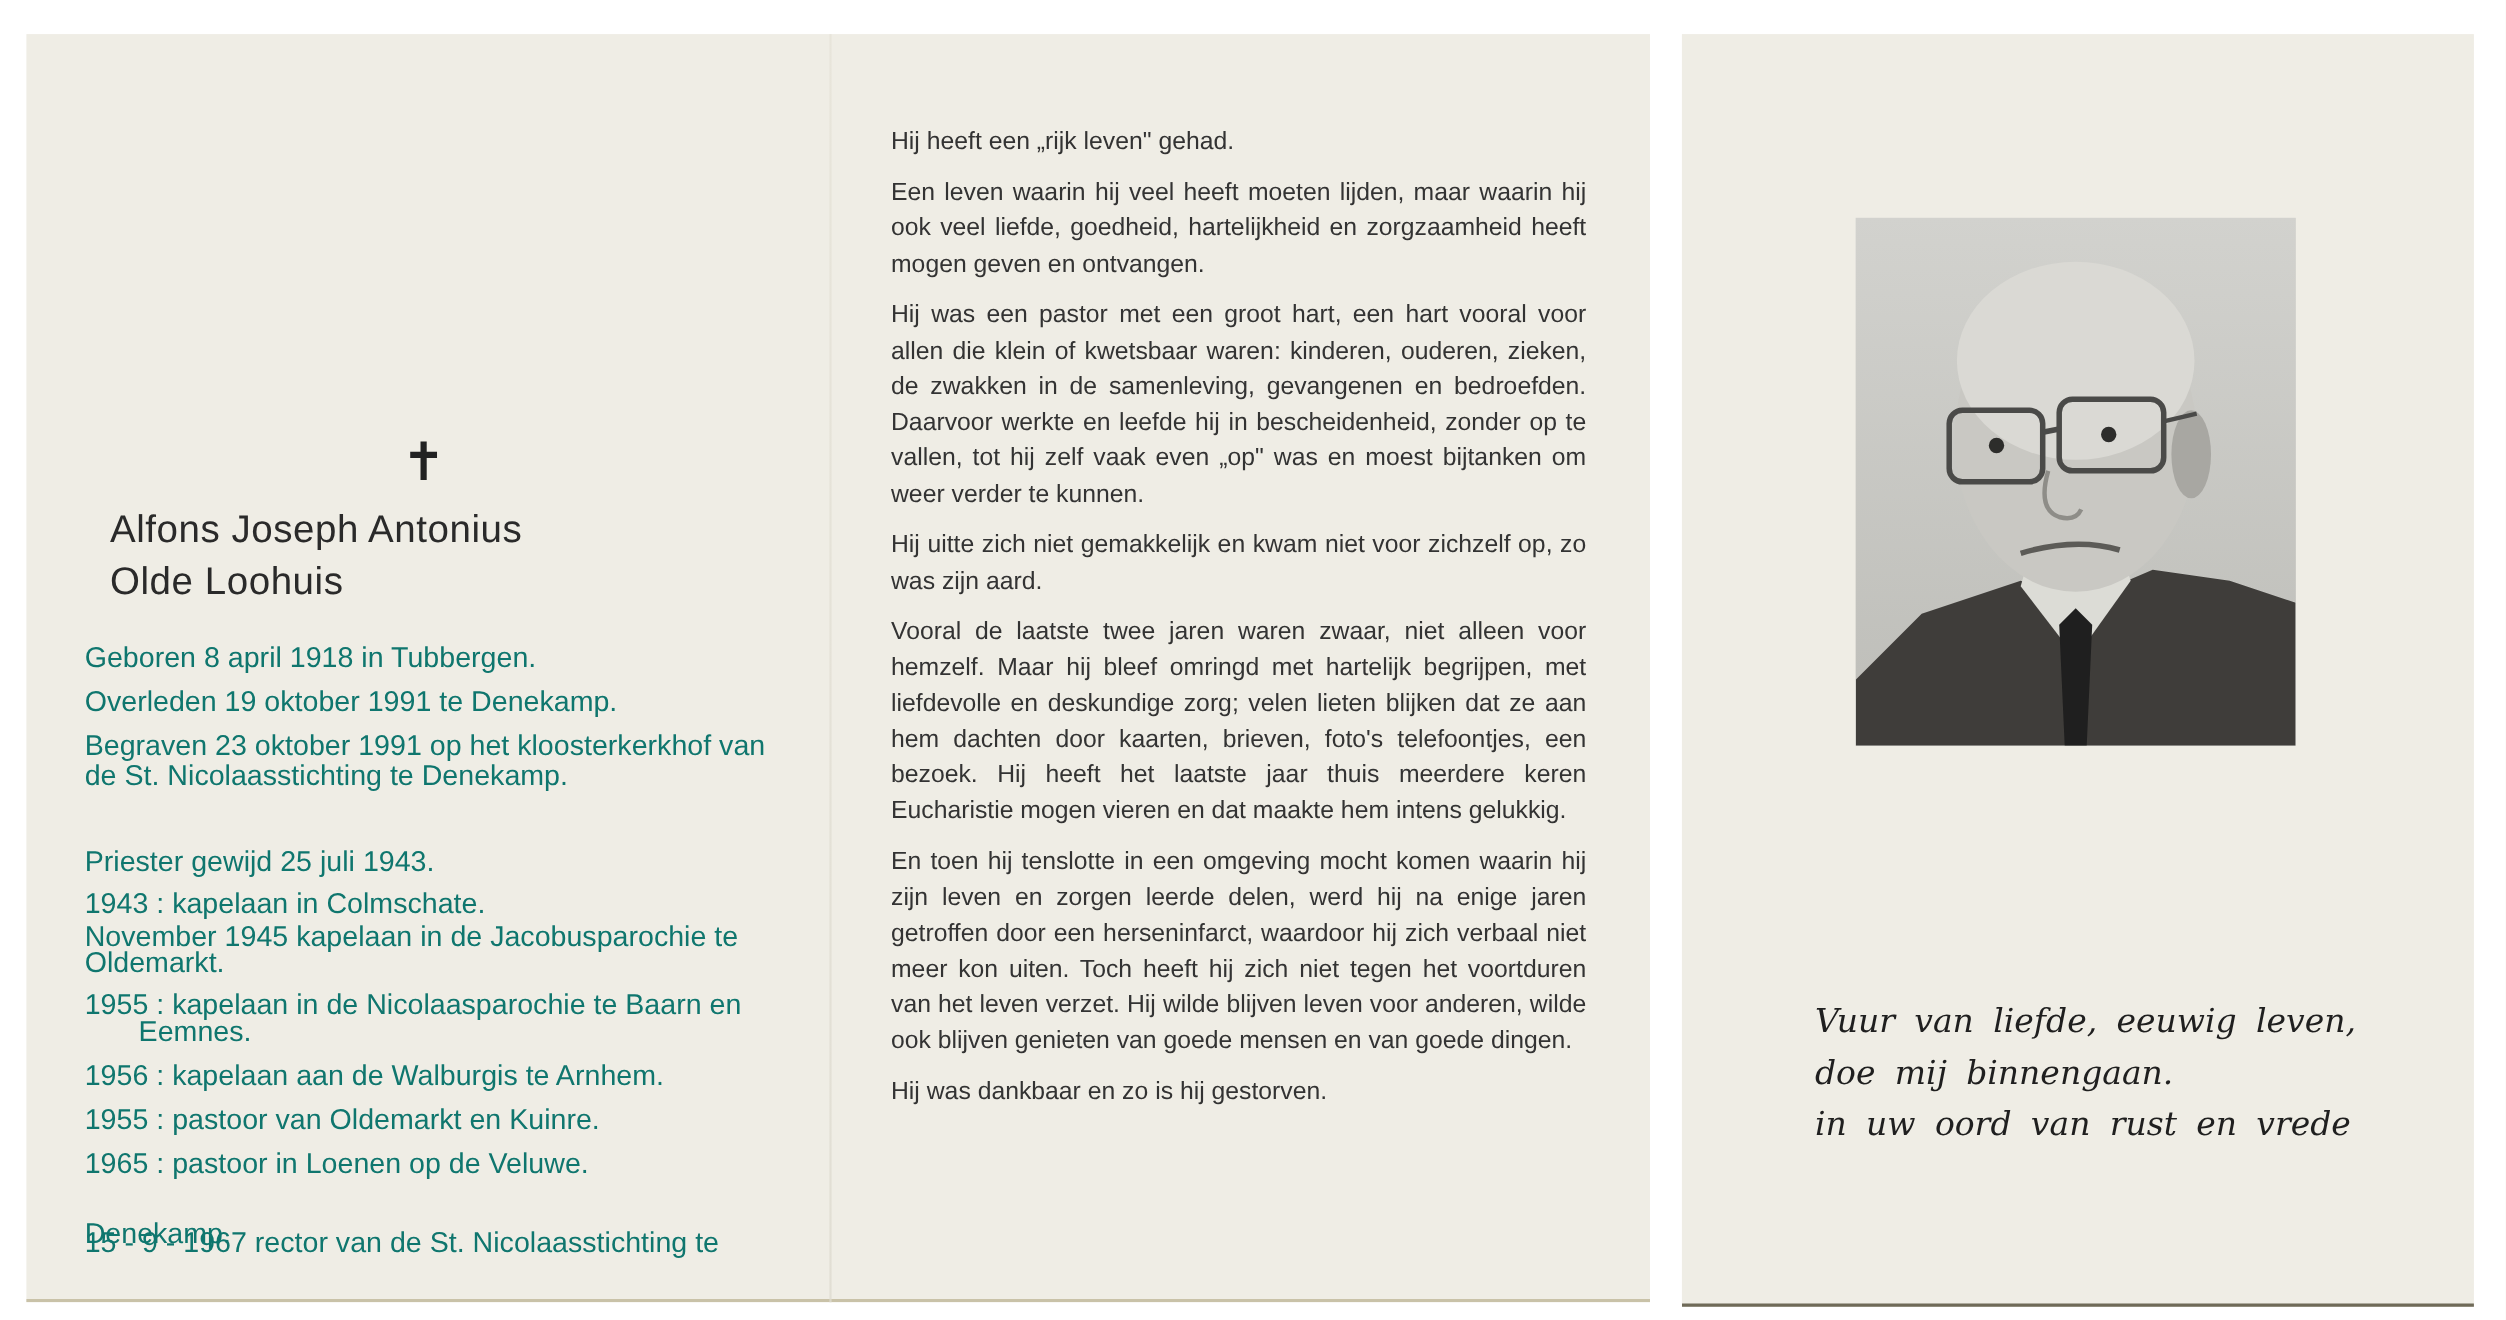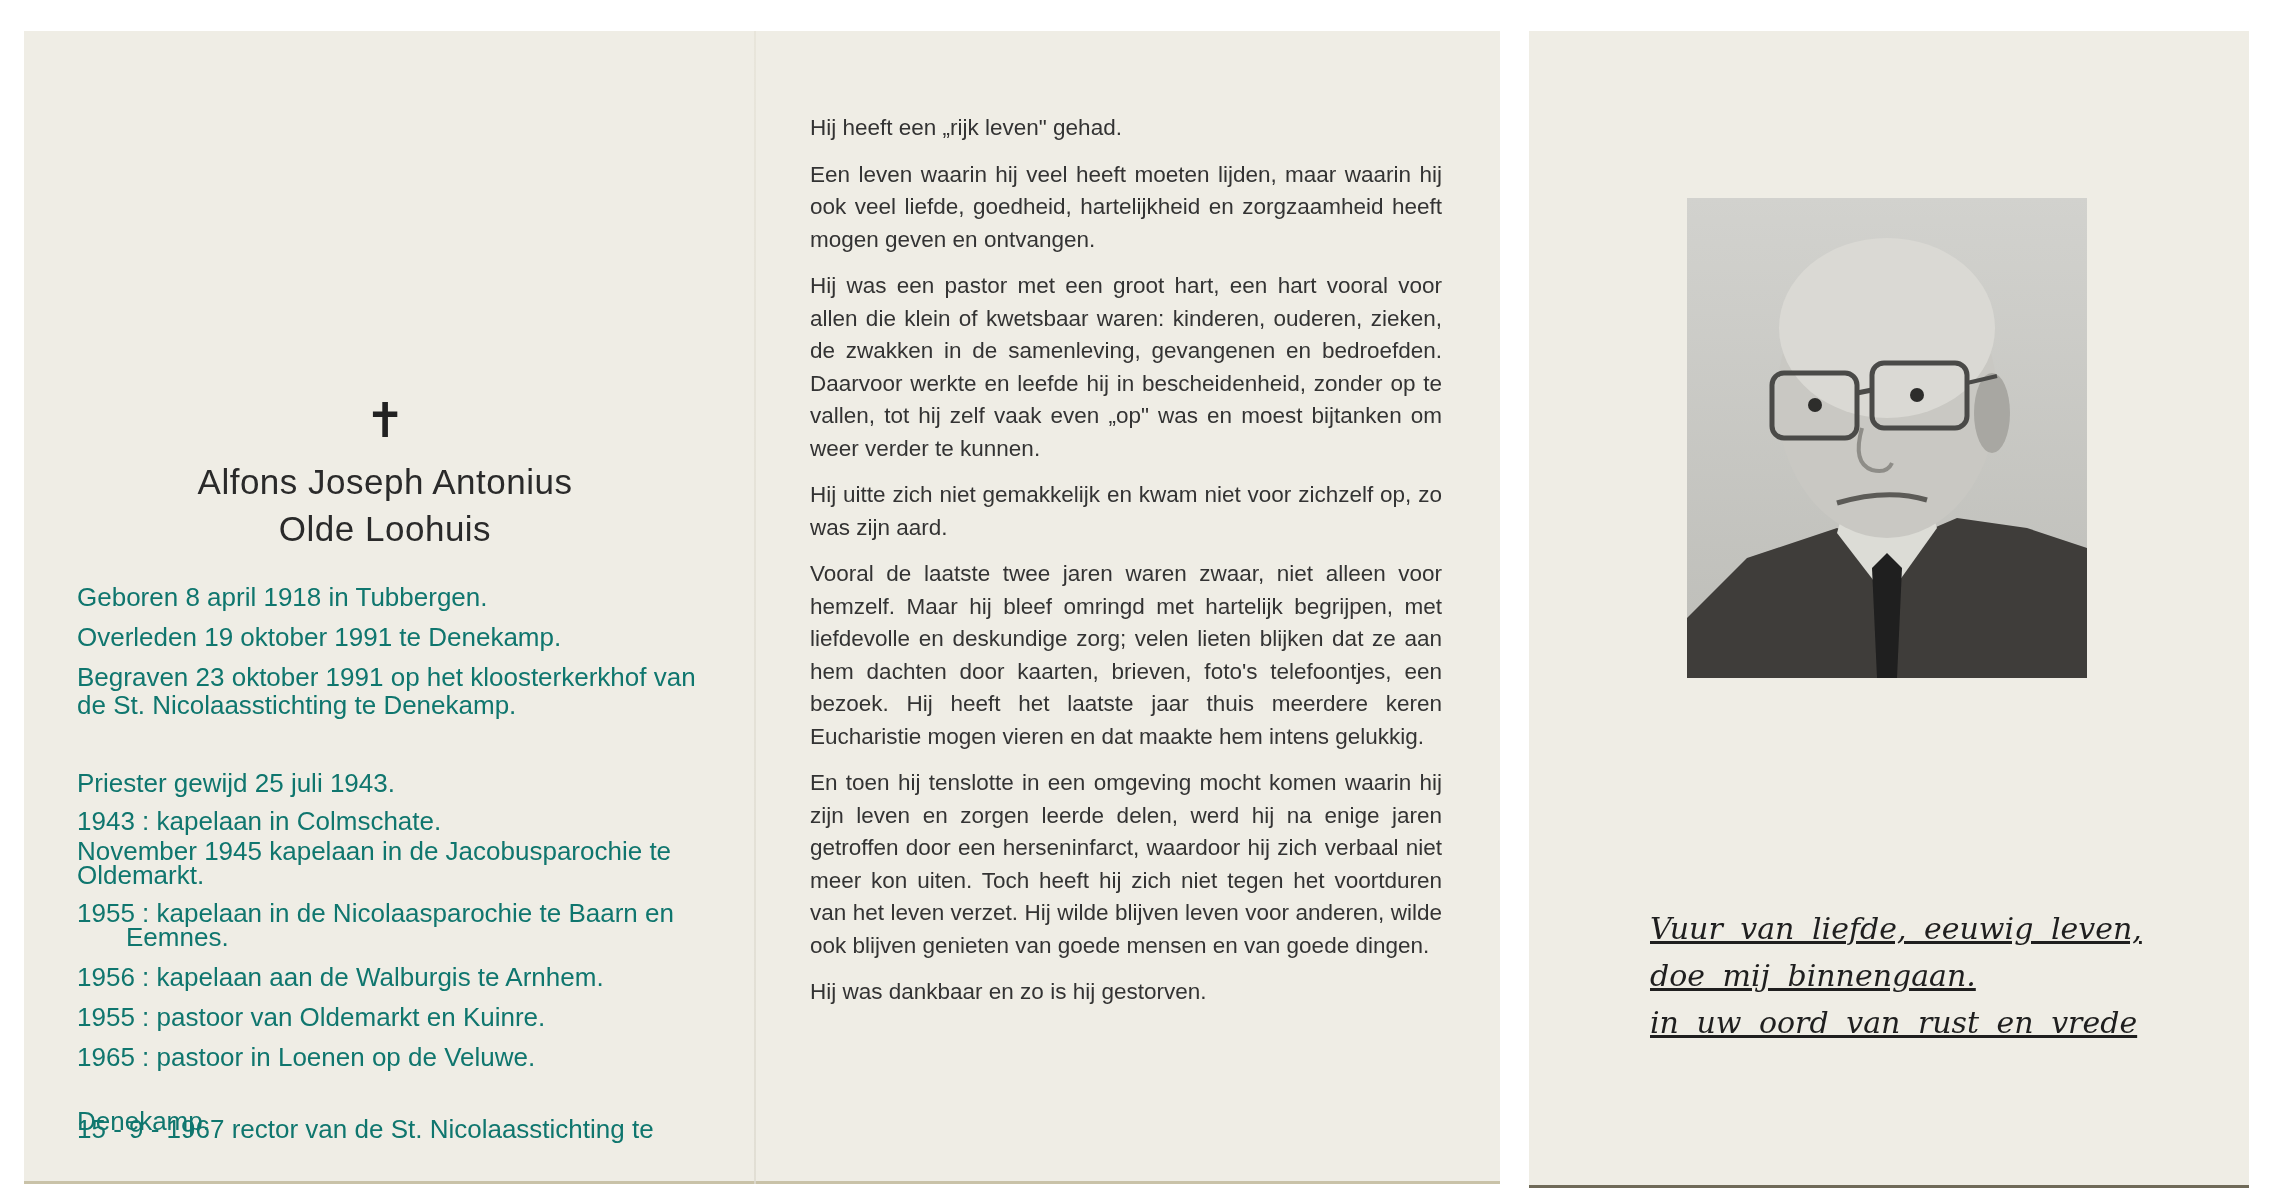--- a/index.html
+++ b/index.html
@@ -6,30 +6,30 @@
   body { width:2278px; height:1200px; background:#ffffff; position:relative; overflow:hidden;
          font-family:"Liberation Sans", sans-serif; color:#2a2a2a; }
   .card { position:absolute; background:#efede5; }
   #card-left { left:24px; top:31px; width:1476px; height:1153px;
      box-shadow: inset 0 -3px 0 #c9c2a8; }
   #card-right { left:1529px; top:31px; width:720px; height:1157px;
      box-shadow: inset 0 -3px 0 #6f6a58; }
   .fold { position:absolute; left:730px; top:0; width:2px; height:100%;
      background:linear-gradient(#e6e3d8,#dedbd0); opacity:.8; }
   .cross { position:absolute; left:350px; top:392px; width:70px; text-align:center; font-size:48px; line-height:56px; color:#222; font-family:"DejaVu Sans", sans-serif; }
-  .name { position:absolute; left:100px; width:570px; text-align:center; font-size:35px; letter-spacing:0.5px; color:#2a2a2a; }
+  .name { position:absolute; left:100px; width:570px; text-align:left; font-size:35px; letter-spacing:0.5px; color:#2a2a2a; }
   #name1 { top:462px; }
   #name2 { top:509px; }
   .ltxt { position:absolute; left:77px; font-size:26px; color:#0f766e; white-space:nowrap; line-height:26px; }
   .mid { position:absolute; left:810px; width:632px; font-size:22.5px; color:#333; }
   .mid p { margin:0 0 14px 0; line-height:32.5px; text-align:justify; text-align-last:left; }
   .photo { position:absolute; left:1687px; top:198px; width:400px; height:480px;
      background: radial-gradient(ellipse 120px 150px at 48% 38%, #c8c8c4 0%, #b5b5b0 60%, rgba(0,0,0,0) 62%),
                  linear-gradient(#cfcfcb, #b8b8b4); overflow:hidden; }
-  .poem { position:absolute; left:1650px; top:905px; font-family:"DejaVu Serif", serif; font-style:italic; font-size:30px; line-height:47px; color:#1f1f1f; word-spacing:8px;text-decoration:underline; }
+  .poem { position:absolute; left:1650px; top:905px; font-family:"DejaVu Serif", serif; font-style:italic; font-size:30px; line-height:47px; color:#1f1f1f; word-spacing:8px; }
 </style>
 </head>
 <body>
 
 <div id="card-left" class="card">
   <div class="fold"></div>
 </div>
 
 <div class="cross">✝</div>
 <div class="name" id="name1">Alfons Joseph Antonius</div>

